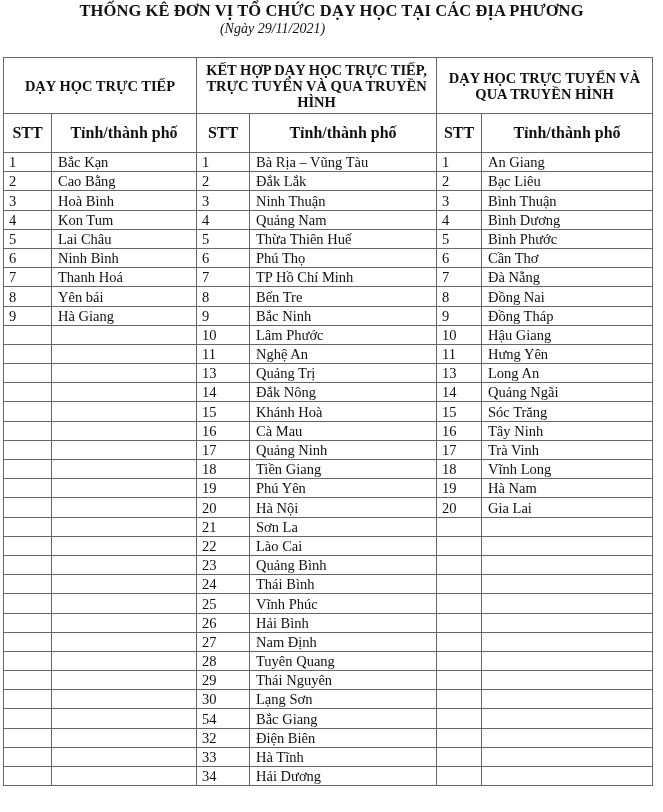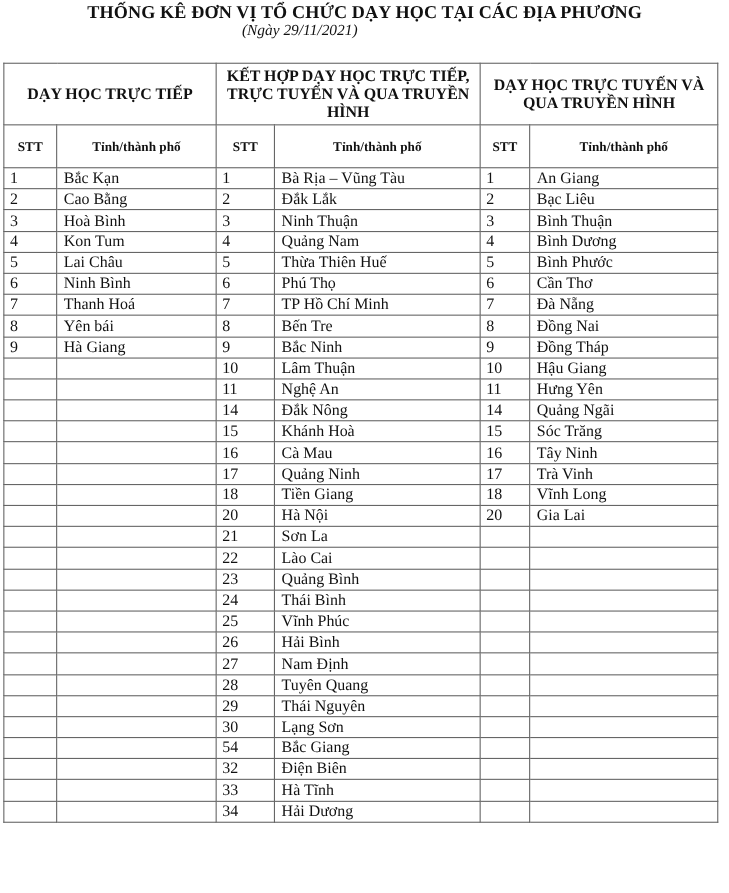--- a/index.html
+++ b/index.html
@@ -7,21 +7,21 @@
          font-family:"Liberation Serif","DejaVu Serif",serif; color:#111; }
   .title { position:absolute; top:1px; left:0; width:663px; text-align:center;
            font-weight:bold; font-size:16.5px; letter-spacing:0.1px; }
   .subtitle { position:absolute; top:21px; left:0; width:545px; text-align:center;
               font-style:italic; font-size:14px; }
   table { position:absolute; left:3px; top:57px; border-collapse:collapse;
           table-layout:fixed; width:649px; }
   td, th { border:1.5px solid #666; padding:0; overflow:hidden; white-space:nowrap; }
   th.group { height:55px; font-size:14.5px; font-weight:bold; text-align:center;
              line-height:16px; white-space:normal; vertical-align:middle;margin-top:36px; }
-  th.col { height:38px; font-size:12px; font-weight:bold; text-align:center; }
+  th.col { height:38px; font-size:16px; font-weight:bold; text-align:center; }
   td { height:18.2px; font-size:14.5px; line-height:17px; padding-left:6px; vertical-align:bottom; }
   td.stt { padding-left:5px; }
 </style>
 </head>
 <body>
 
 <div class="title">THỐNG KÊ ĐƠN VỊ TỔ CHỨC DẠY HỌC TẠI CÁC ĐỊA PHƯƠNG</div>
 <div class="subtitle">(Ngày 29/11/2021)</div>
 
 <table>
@@ -118,35 +118,43 @@
         <td>Hà Giang</td>
         <td class="stt">9</td>
         <td>Bắc Ninh</td>
         <td class="stt">9</td>
         <td>Đồng Tháp</td>
       </tr>
       <tr>
         <td class="stt"></td>
         <td></td>
         <td class="stt">10</td>
-        <td>Lâm Thuận</td>
+        <td>Lâm Phước</td>
         <td class="stt">10</td>
         <td>Hậu Giang</td>
       </tr>
       <tr>
         <td class="stt"></td>
         <td></td>
         <td class="stt">11</td>
         <td>Nghệ An</td>
         <td class="stt">11</td>
         <td>Hưng Yên</td>
       </tr>
       <tr>
         <td class="stt"></td>
         <td></td>
+        <td class="stt">13</td>
+        <td>Quảng Trị</td>
+        <td class="stt">13</td>
+        <td>Long An</td>
+      </tr>
+      <tr>
+        <td class="stt"></td>
+        <td></td>
         <td class="stt">14</td>
         <td>Đắk Nông</td>
         <td class="stt">14</td>
         <td>Quảng Ngãi</td>
       </tr>
       <tr>
         <td class="stt"></td>
         <td></td>
         <td class="stt">15</td>
         <td>Khánh Hoà</td>
@@ -173,20 +181,28 @@
         <td class="stt"></td>
         <td></td>
         <td class="stt">18</td>
         <td>Tiền Giang</td>
         <td class="stt">18</td>
         <td>Vĩnh Long</td>
       </tr>
       <tr>
         <td class="stt"></td>
         <td></td>
+        <td class="stt">19</td>
+        <td>Phú Yên</td>
+        <td class="stt">19</td>
+        <td>Hà Nam</td>
+      </tr>
+      <tr>
+        <td class="stt"></td>
+        <td></td>
         <td class="stt">20</td>
         <td>Hà Nội</td>
         <td class="stt">20</td>
         <td>Gia Lai</td>
       </tr>
       <tr>
         <td class="stt"></td>
         <td></td>
         <td class="stt">21</td>
         <td>Sơn La</td>

